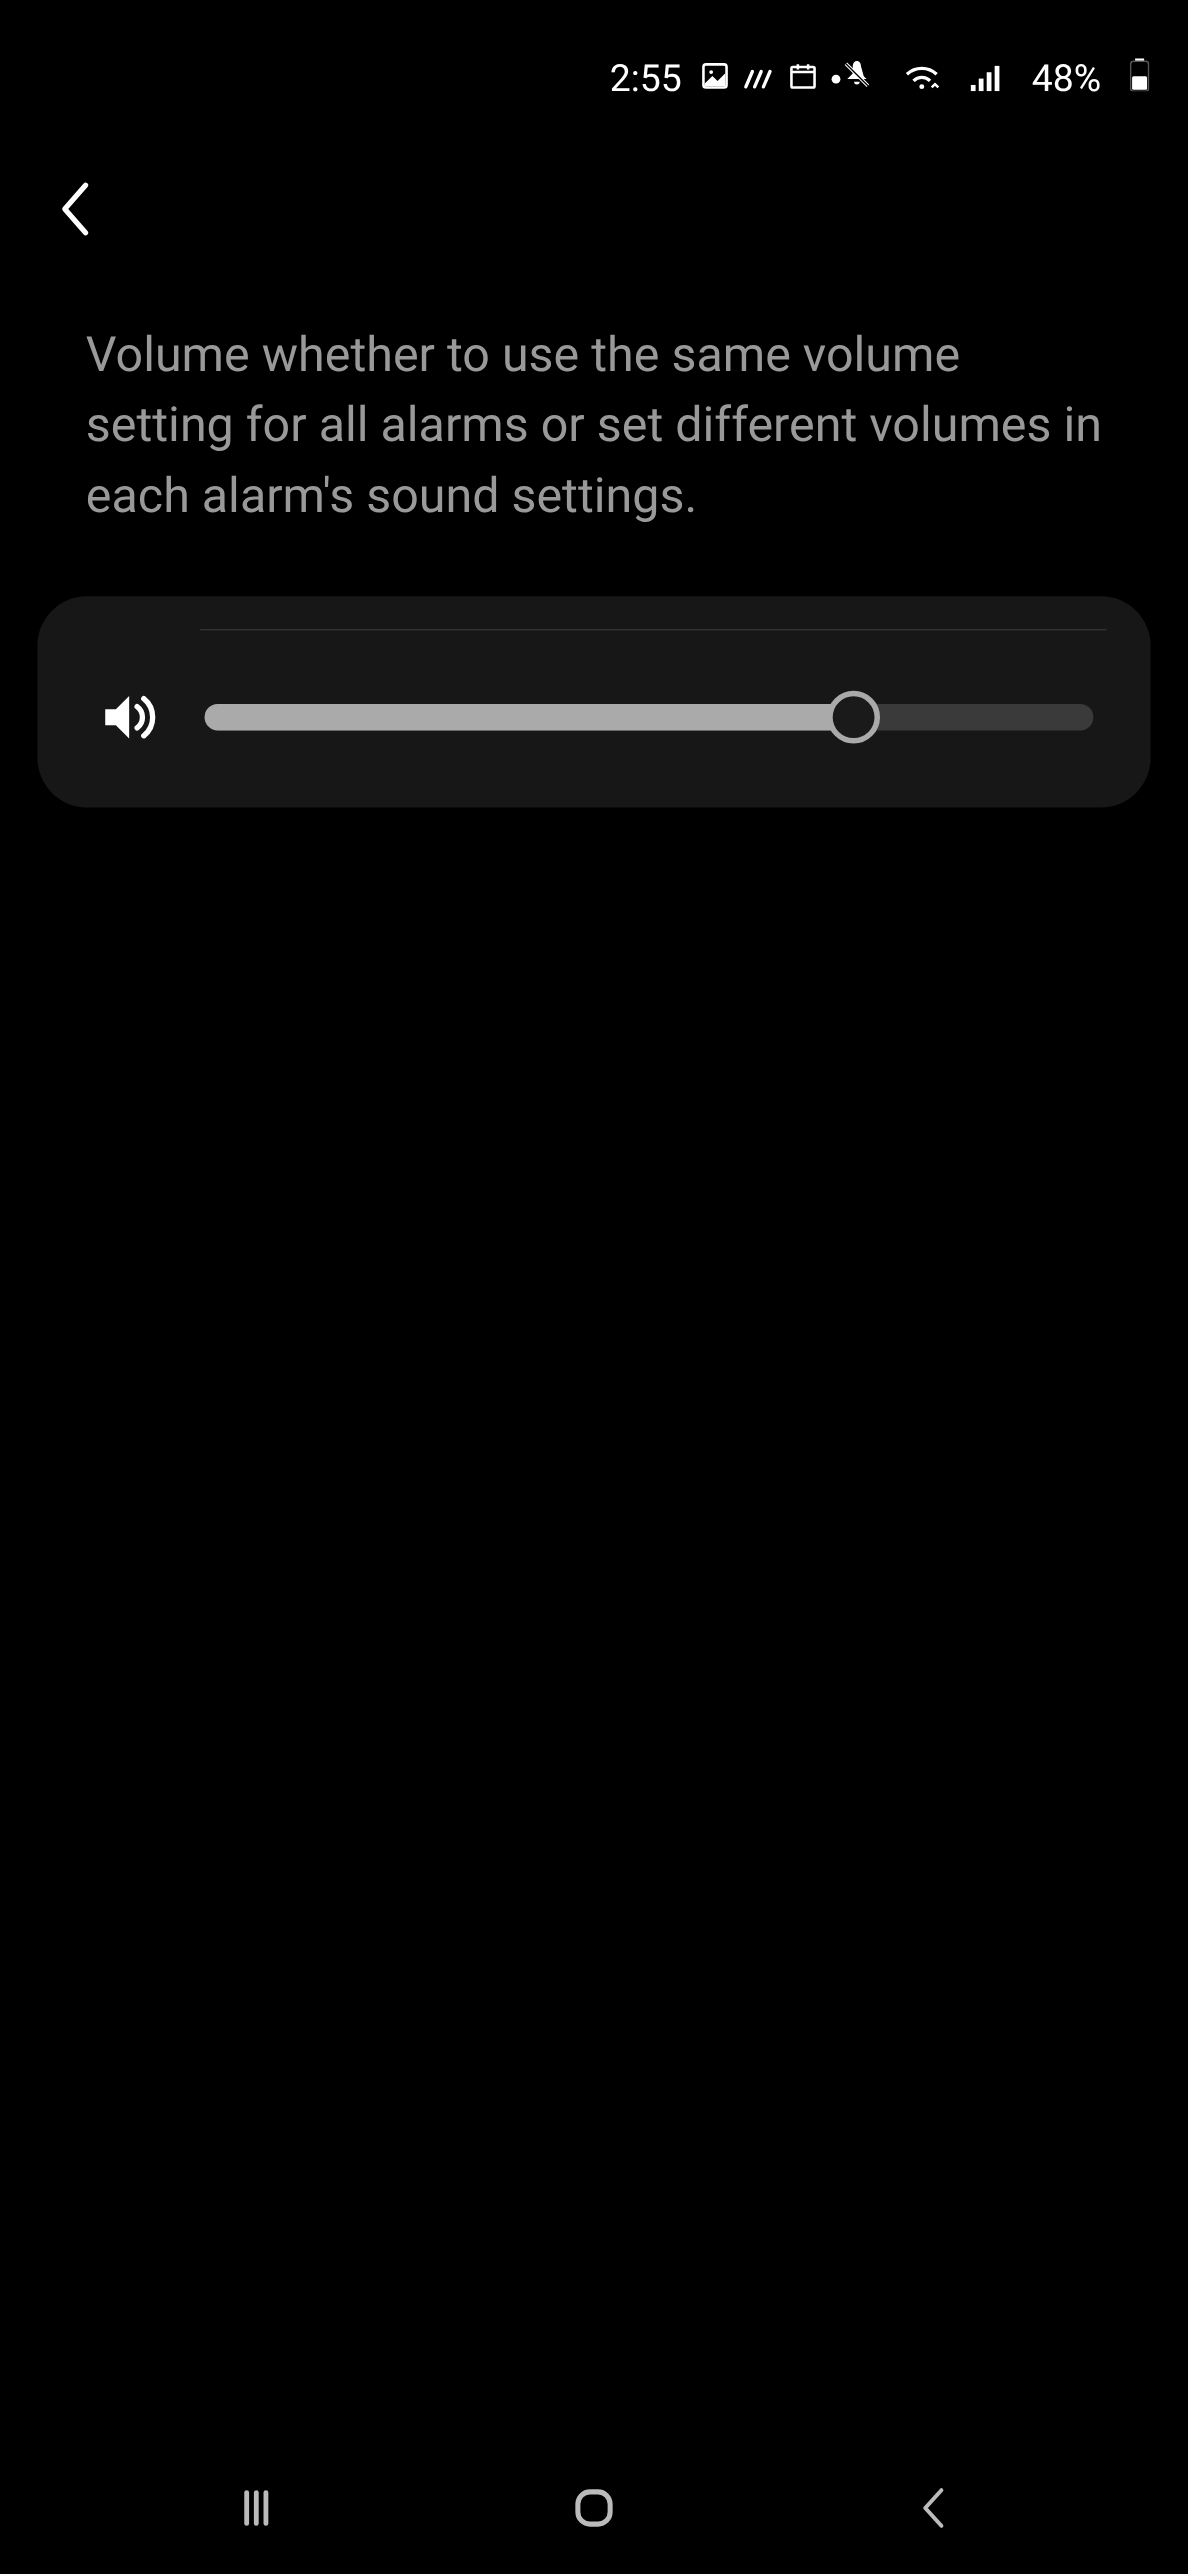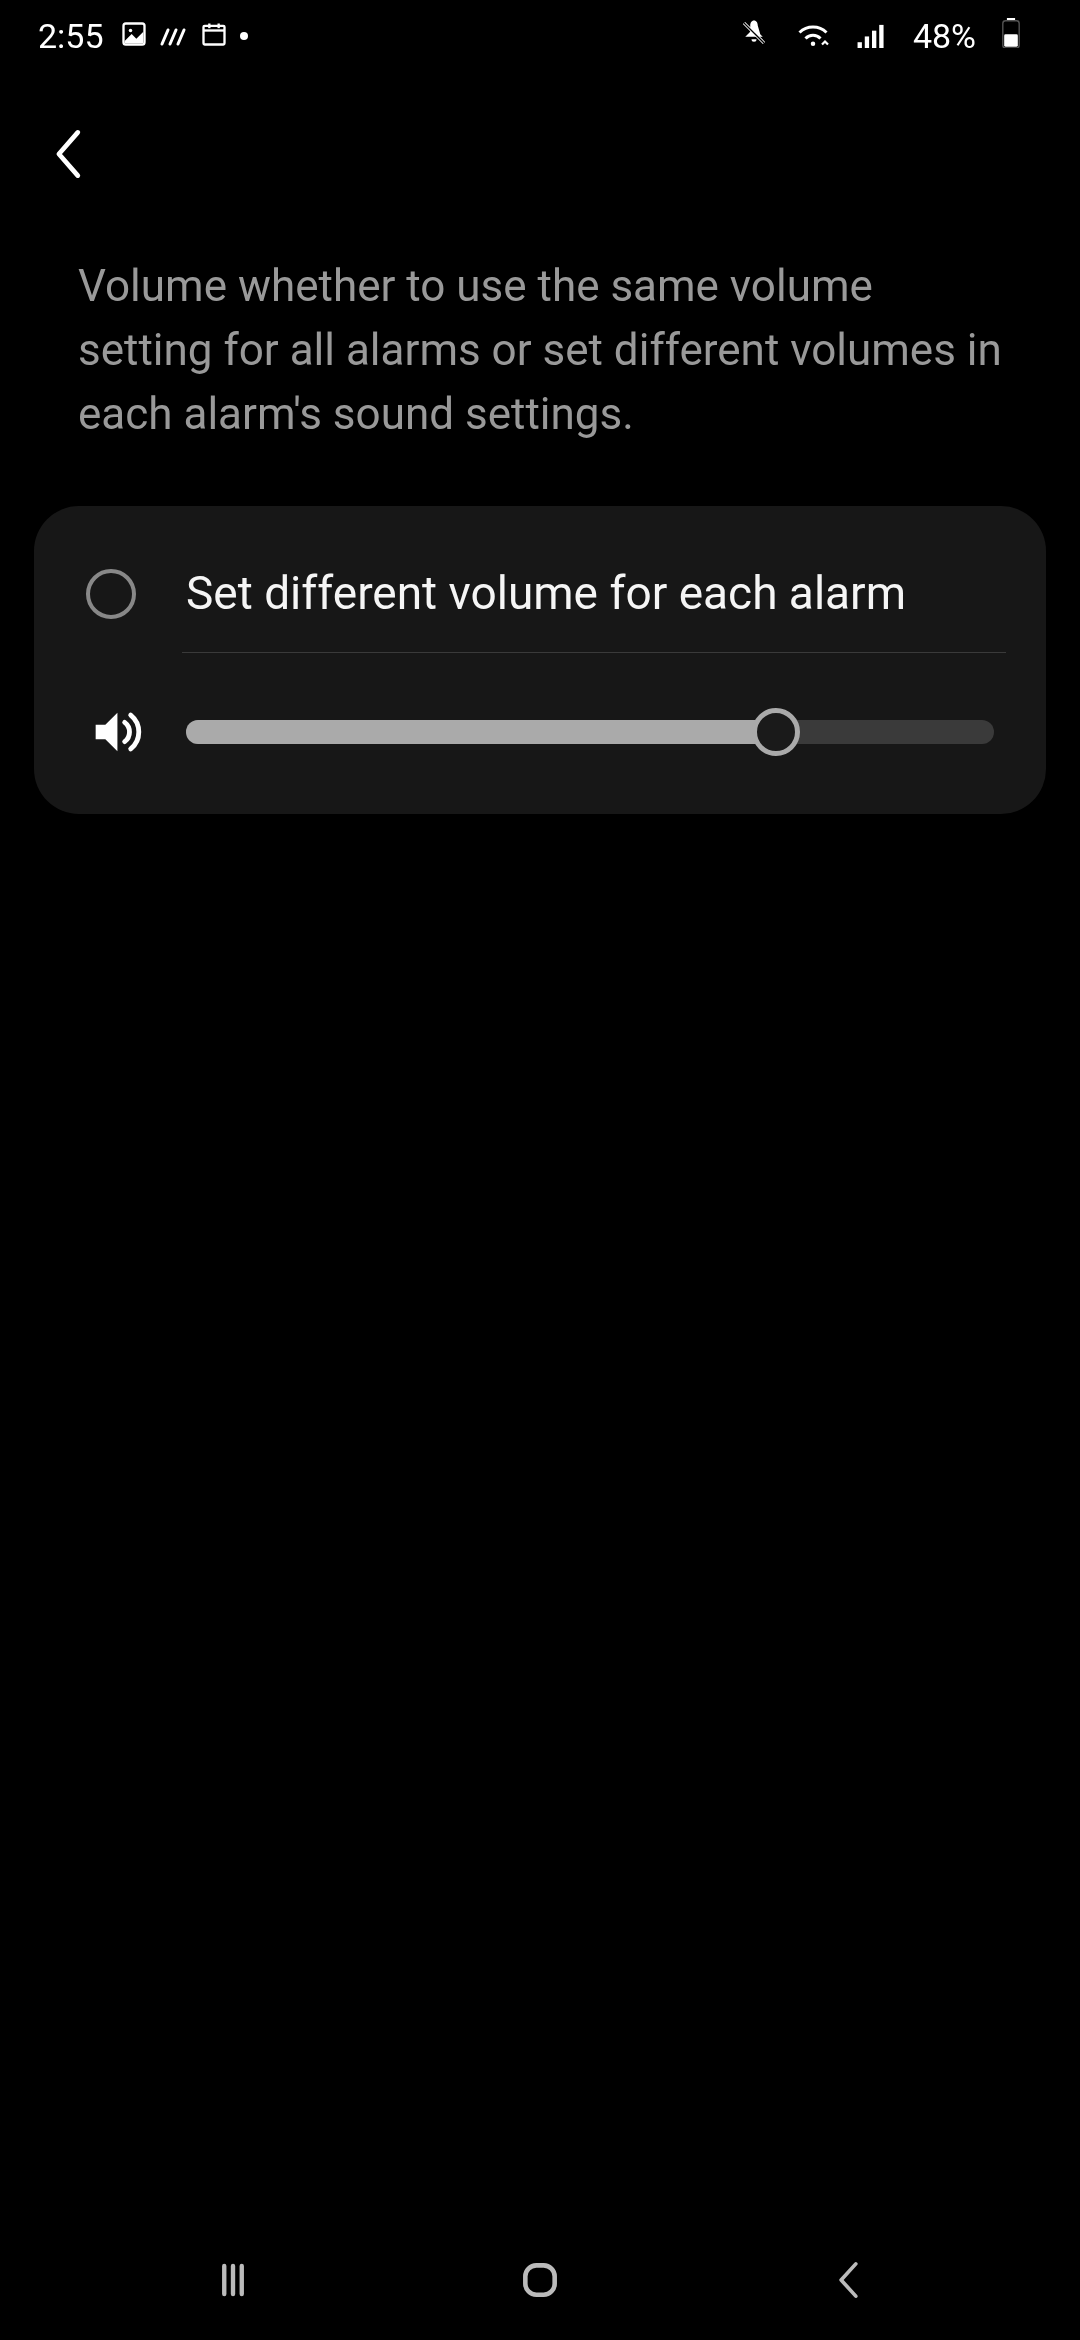--- a/index.html
+++ b/index.html
@@ -11,24 +11,25 @@
       width: 1080px;
       height: 2340px;
       background: #000000;
       font-family: -apple-system, BlinkMacSystemFont, 'Segoe UI', Roboto, sans-serif;
       color: #ffffff;
       position: relative;
       overflow: hidden;
     }
     .status-bar {
       display: flex;
-      justify-content: space-between;
-      align-items: center;
-      padding: 22px 60px 22px 38px;
+      justify-content: flex-end;
+      align-items: center;
+      padding: 22px 35px 22px 38px;
       height: 72px;
+      margin-top: 36px;
     }
     .status-left {
       display: flex;
       align-items: center;
       gap: 16px;
       font-size: 34px;
       font-weight: 400;
     }
     .status-icon-group {
       display: flex;
@@ -256,24 +257,20 @@
   <div>
     <svg class="back-chevron" viewBox="0 0 24 40" fill="none">
       <path d="M20 4 L6 20 L20 36" stroke="#ffffff" stroke-width="3.5" stroke-linecap="round" stroke-linejoin="round"></path>
     </svg>
   </div>
 </div>
 
 <div class="description">Volume whether to use the same volume setting for all alarms or set different volumes in each alarm's sound settings.</div>
 
 <div class="card">
-  <div class="radio-row">
-    <div class="radio-outer"></div>
-    <div class="radio-label">Set different volume for each alarm</div>
-  </div>
   <div class="divider"></div>
   <div class="slider-row">
     <div class="speaker-icon-wrap">
       <svg width="58" height="58" viewBox="0 0 24 24" fill="none">
         <path d="M4 9 L4 15 L8 15 L13 20 L13 4 L8 9 Z" fill="#ffffff"></path>
         <path d="M16 8 A5 5 0 0 1 16 16" stroke="#ffffff" stroke-width="2" stroke-linecap="round" fill="none"></path>
         <path d="M18.5 5 A9 9 0 0 1 18.5 19" stroke="#ffffff" stroke-width="2" stroke-linecap="round" fill="none"></path>
       </svg>
     </div>
     <div class="slider-container">

